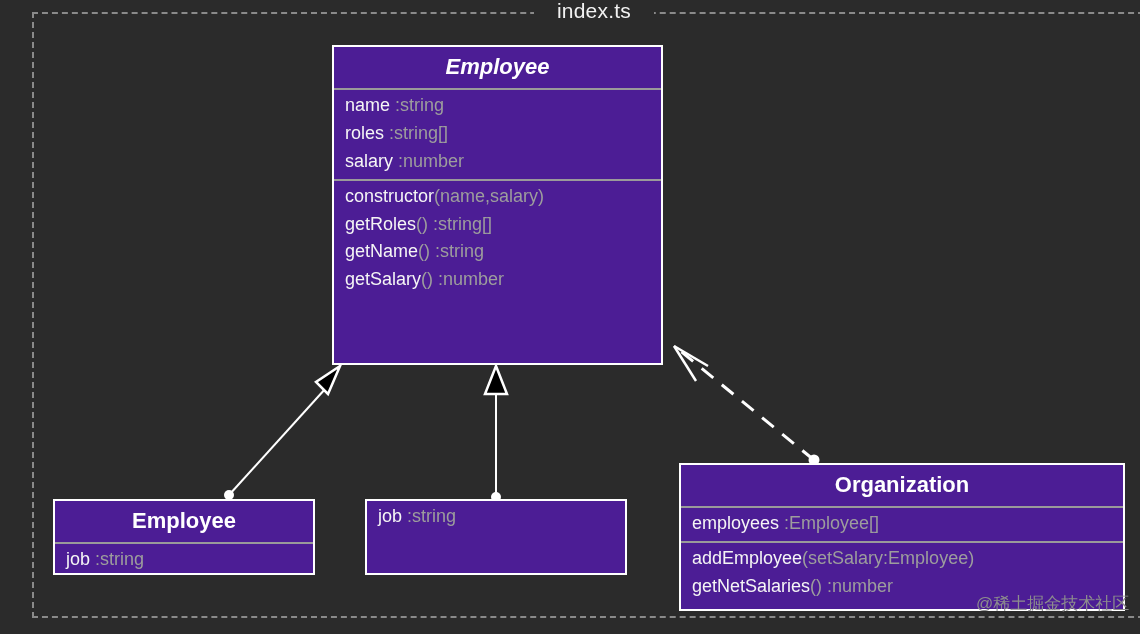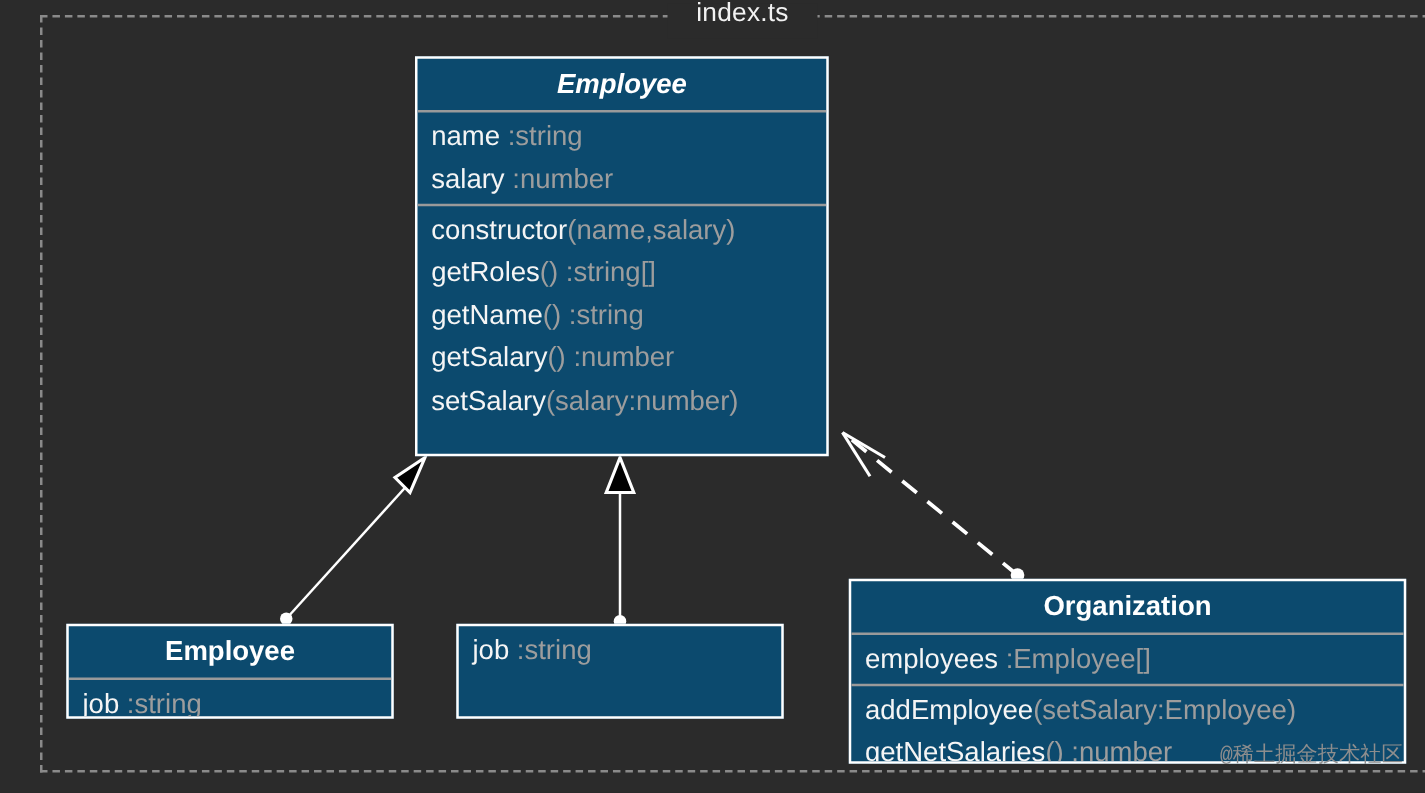--- a/index.html
+++ b/index.html
@@ -43,21 +43,21 @@
     left: 510px;
     top: 3px;
     width: 120px;
     height: 28px;
     background: #2b2b2b;
   }
 
   
   .class-box {
     position: absolute;
-    background: #0c4a6e;
+    background: #4c1d95;
     border: 2px solid #ffffff;
     box-sizing: border-box;
     overflow: hidden;
   }
   .class-title {
     text-align: center;
     color: #ffffff;
     font-weight: bold;
     font-size: 22px;
     line-height: 1;
@@ -68,21 +68,21 @@
   .class-title.abstract {
     font-style: italic;
   }
   .compartment {
     padding: 2px 0 3px 0;
   }
   .compartment.divider {
     border-top: 2px solid #9a9a9a;
   }
   .member {
-    font-size: 22px;
+    font-size: 18px;
     line-height: 1.55;
     color: #f5f5f5;
     padding: 0 8px 0 11px;
     white-space: nowrap;
   }
   .member .sec {
     color: #9d9d9d;
   }
 
   
@@ -96,21 +96,21 @@
   }
 
   
   #watermark {
     position: absolute;
     left: 952px;
     top: 592px;
     font-size: 17px;
     color: #8d8d8d;
     white-space: nowrap;
-    font-family: Liberation Mono, monospace;
+    font-family: Liberation Sans, sans-serif;
   }
 </style>
 </head>
 <body>
 
 <div id="canvas">
 
   <div id="package-frame"></div>
   <div id="package-title-bg"></div>
   <div id="package-title">index.ts</div>
@@ -138,39 +138,39 @@
   </svg>
 
   <div class="class-box" id="box-employee" style="left:308px; top:45px; width:331px; height:320px;">
     <div class="class-title abstract">Employee</div>
 
     <div class="compartment">
       <div class="member">
         <span>name</span><span class="sec"> :string</span>
       </div>
       <div class="member">
+        <span>roles</span><span class="sec"> :string[]</span>
+      </div>
+      <div class="member">
         <span>salary</span><span class="sec"> :number</span>
       </div>
     </div>
 
     <div class="compartment divider">
       <div class="member">
         <span>constructor</span><span class="sec">(name,salary)</span>
       </div>
       <div class="member">
         <span>getRoles</span><span class="sec">() :string[]</span>
       </div>
       <div class="member">
         <span>getName</span><span class="sec">() :string</span>
       </div>
       <div class="member">
         <span>getSalary</span><span class="sec">() :number</span>
-      </div>
-      <div class="member">
-        <span>setSalary</span><span class="sec">(salary:number)</span>
       </div>
     </div>
   </div>
 
   <div class="class-box" id="box-developer" style="left:29px; top:499px; width:262px; height:76px;">
     <div class="class-title">Employee</div>
     <div class="compartment">
       <div class="member">
         <span>job</span><span class="sec"> :string</span>
       </div>

